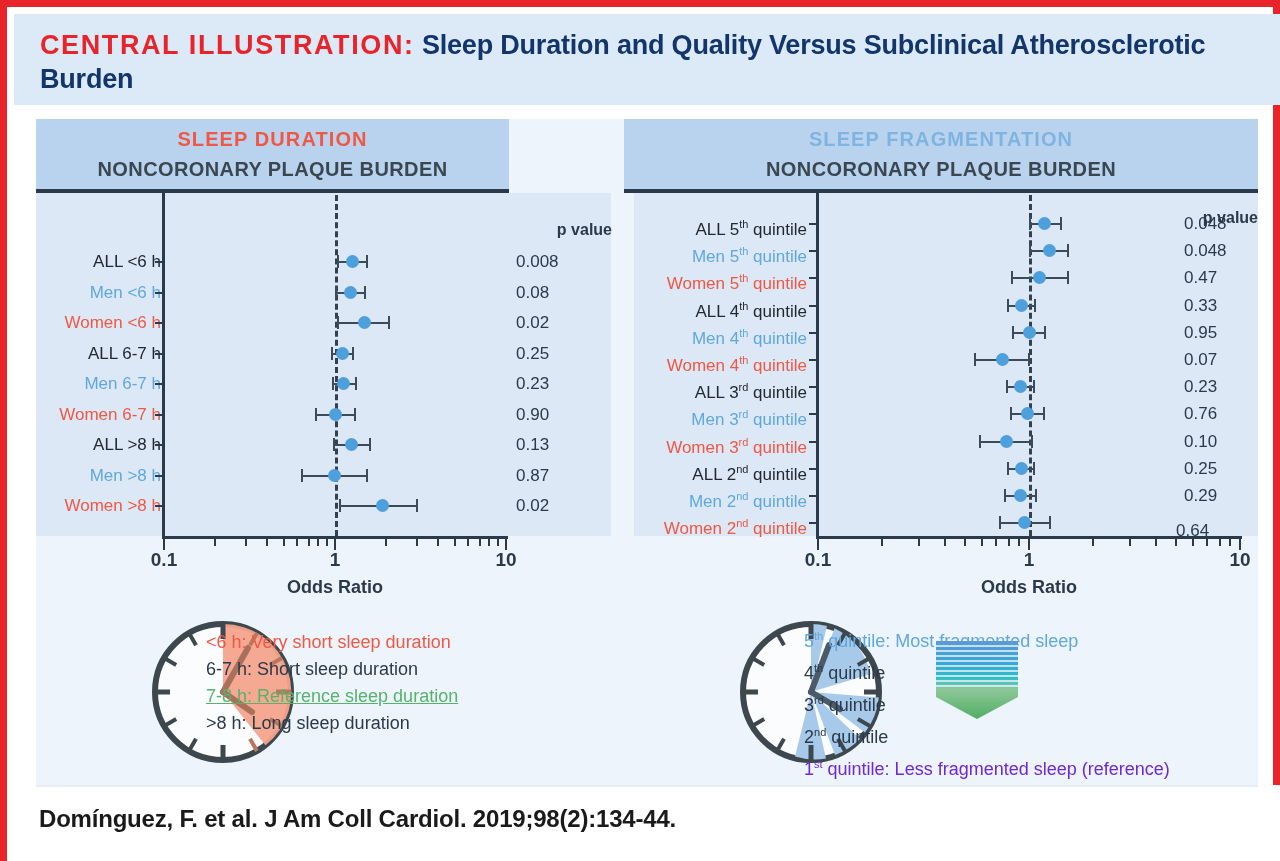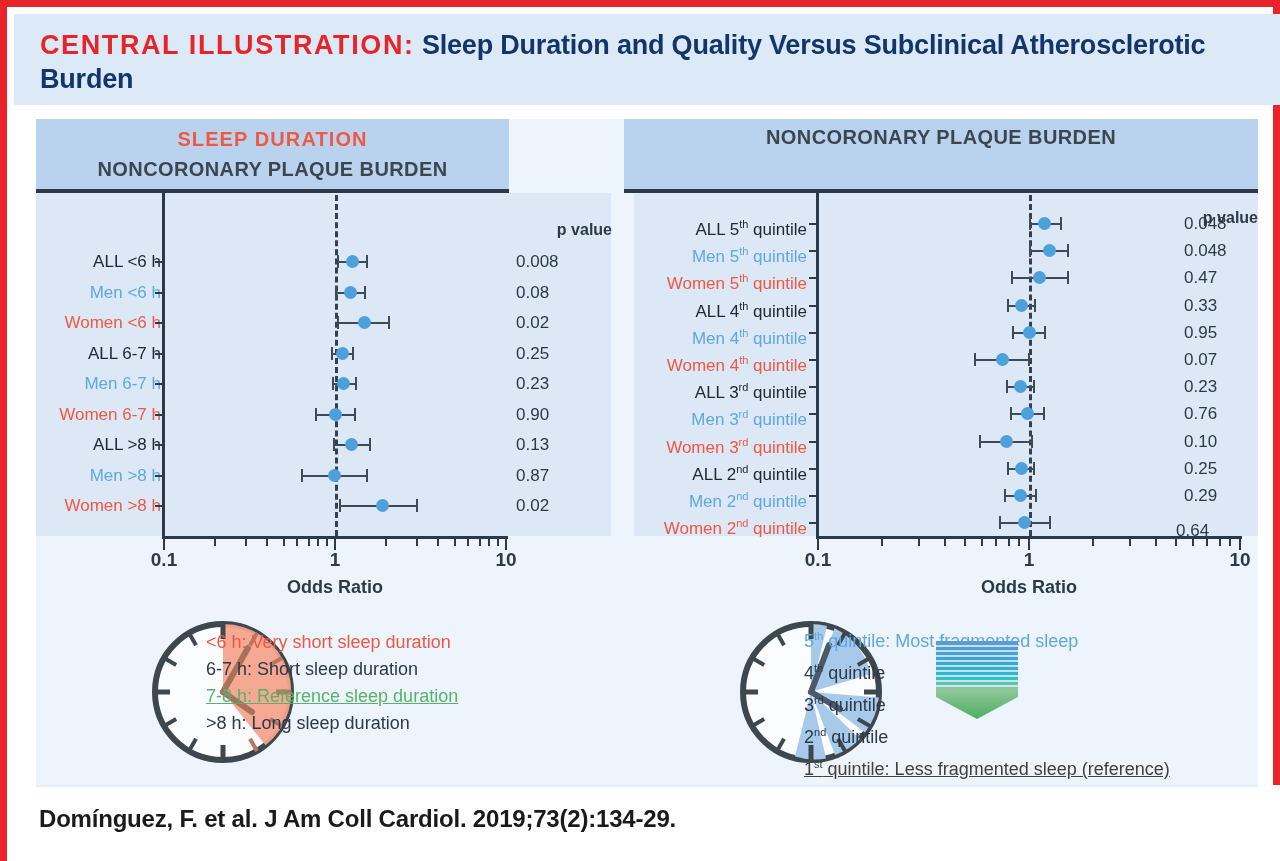--- a/index.html
+++ b/index.html
@@ -132,20 +132,21 @@
   </div>
 
   <div class="body-area">
 
     <div class="hdr hdr-left">
       <div class="hdr-1 c-orange">SLEEP DURATION</div>
       <div class="hdr-2">NONCORONARY PLAQUE BURDEN</div>
     </div>
 
     <div class="hdr hdr-right">
+      <div class="hdr-1 c-ltblue">SLEEP FRAGMENTATION</div>
       <div class="hdr-2">NONCORONARY PLAQUE BURDEN</div>
     </div>
 
     <div class="plot-wrap plot-left" id="plot0">
         <div class="plot-bg" style="left:0px;width:575px;"></div>
         <div class="yaxis" style="left:126px;"></div>
         <div class="nullline" style="left:299px;"></div>
         <div class="axis-line" style="left:126px;width:346px;"></div>
         <div class="tick major" style="left:127px;"></div>
         <div class="tick major" style="left:298px;"></div>
@@ -460,21 +461,21 @@
           </g>
           <line x1="75" y1="75" x2="93" y2="28" stroke="#4a5a68" stroke-width="6" stroke-linecap="round"></line>
           <line x1="75" y1="75" x2="104" y2="92" stroke="#4a5a68" stroke-width="6" stroke-linecap="round"></line>
         </svg>
       </div>
       <div class="legend-list" id="legend1" style="left:180px;top:14px;">
           <div style="color:#5fa8de;">5<sup>th</sup> quintile: Most fragmented sleep</div>
           <div style="color:#2b3a4a;">4<sup>th</sup> quintile</div>
           <div style="color:#2b3a4a;">3<sup>rd</sup> quintile</div>
           <div style="color:#2b3a4a;">2<sup>nd</sup> quintile</div>
-          <div style="color:#404040;text-decoration:underline;">1<sup>st</sup> quintile: Less fragmented sleep (reference)</div>
+          <div style="color:#6d28d9;">1<sup>st</sup> quintile: Less fragmented sleep (reference)</div>
         </div>
       <div class="gradbox" style="left:312px;top:32px;">
         <svg width="82" height="78" viewBox="0 0 82 78">
           <defs>
             <linearGradient id="gq" x1="0" y1="0" x2="0" y2="1">
               <stop offset="0%" stop-color="#5b9bd5"></stop>
               <stop offset="30%" stop-color="#35a8d8"></stop>
               <stop offset="48%" stop-color="#2fc0c8"></stop>
               <stop offset="62%" stop-color="#8fc79a"></stop>
               <stop offset="100%" stop-color="#4fae62"></stop>
@@ -493,16 +494,16 @@
             <line x1="0" y1="45" x2="82" y2="45"></line>
           </g>
         </svg>
       </div>
     </div>
 
   </div>
 
   <div class="footer">
     <div class="sep"></div>
-    <div class="cite">Domínguez, F. et al. J Am Coll Cardiol. 2019;73(2):134-29.</div>
+    <div class="cite">Domínguez, F. et al. J Am Coll Cardiol. 2019;98(2):134-44.</div>
   </div>
 
 </div>
 
 </body></html>

